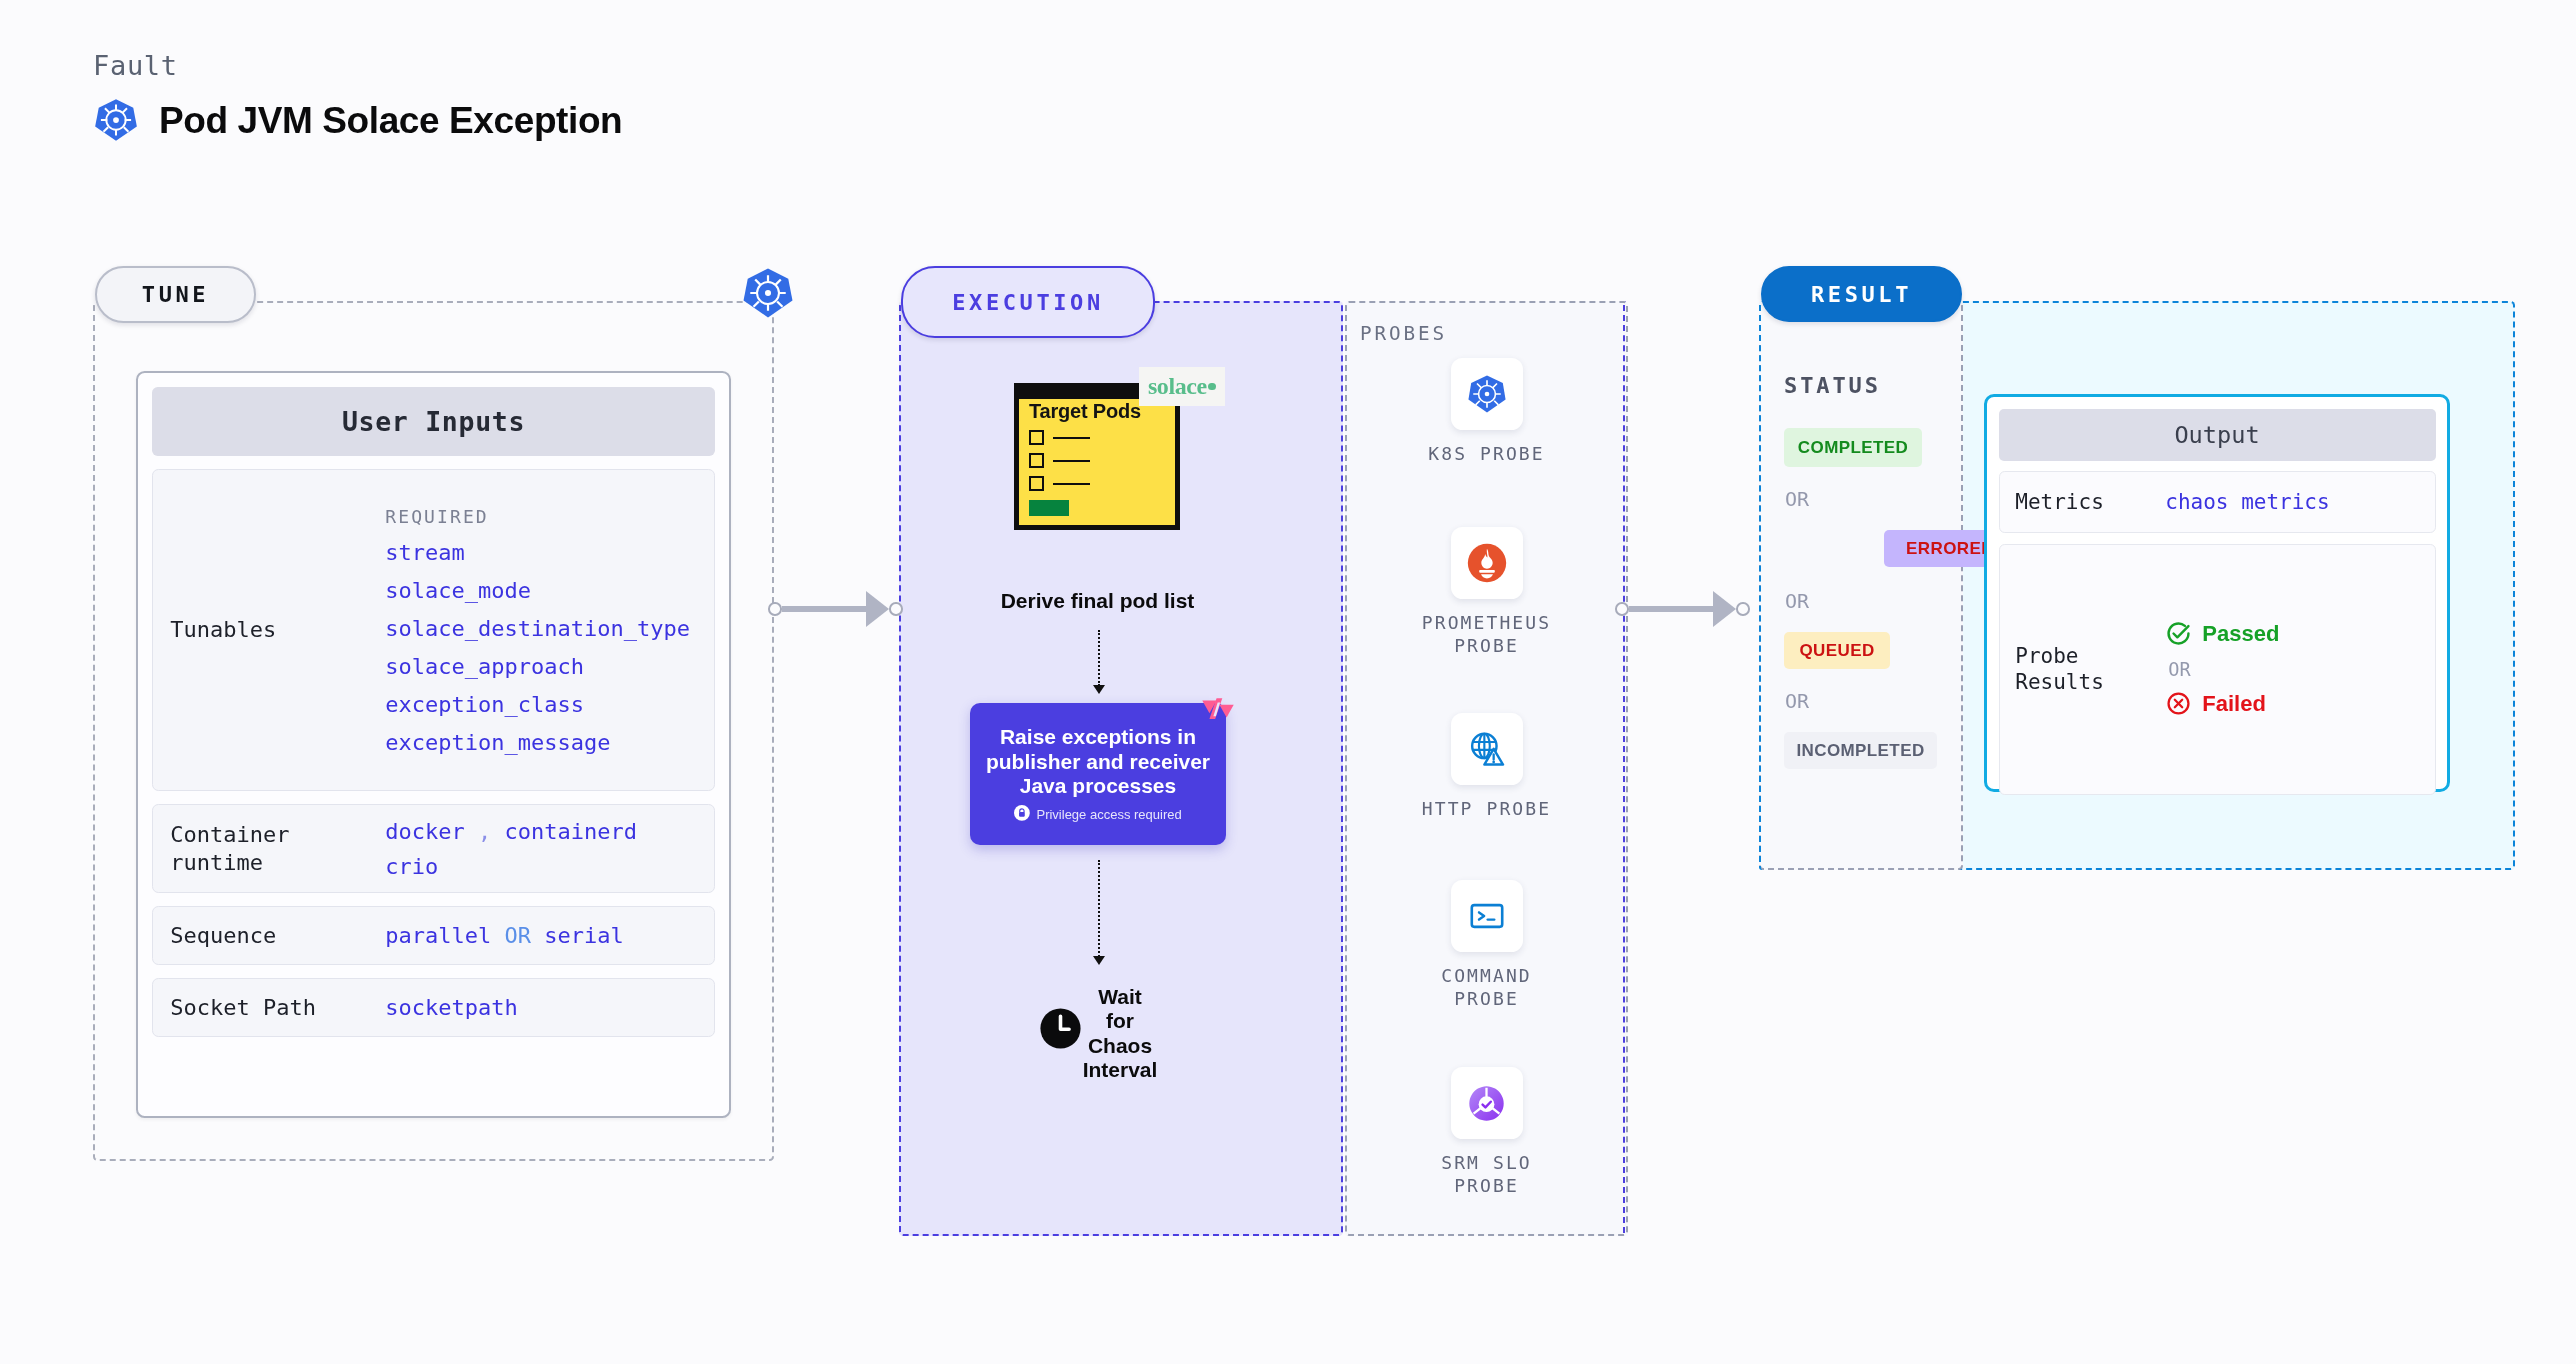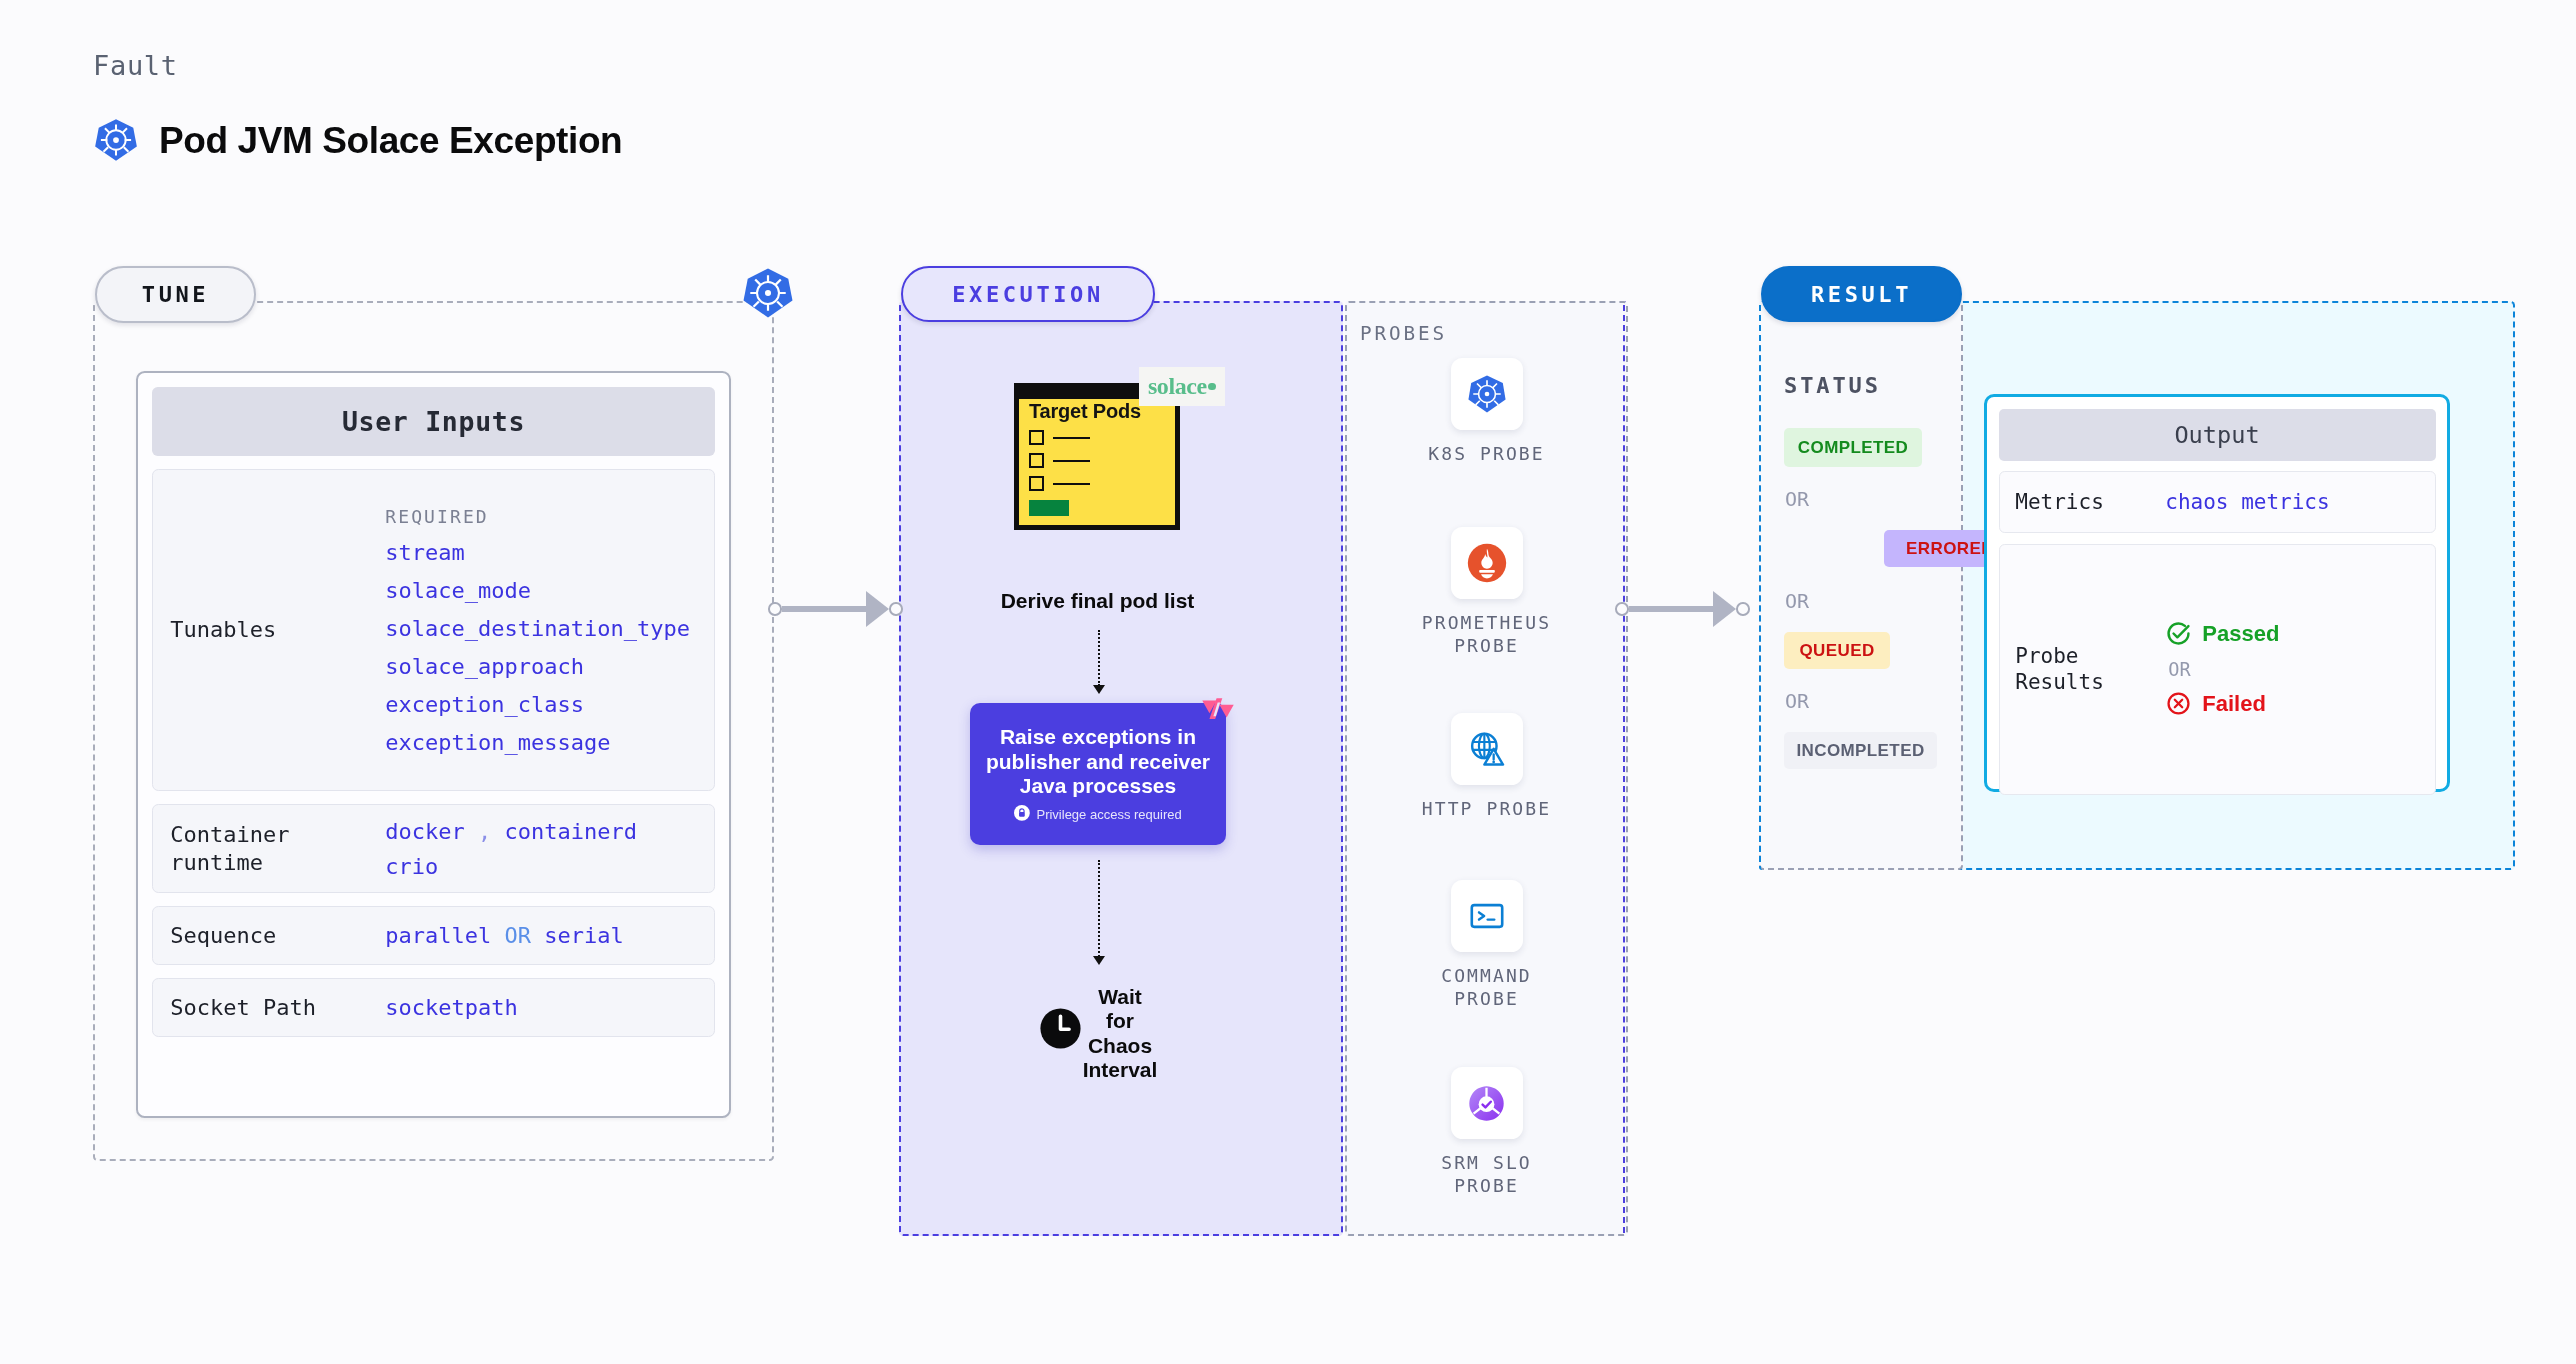--- a/index.html
+++ b/index.html
@@ -10,21 +10,21 @@
     position: relative;
     overflow: hidden;
   }
 
   
   #header { position: absolute; left: 93px; top: 50px; }
   #fault-label {
     font-family: "DejaVu Sans Mono", monospace;
     font-size: 27px; color: #5a6272; letter-spacing: 0.7px;
   }
-  #title-row { display: flex; align-items: center; gap: 20px; margin-top: 36px; }
+  #title-row { display: flex; align-items: center; gap: 20px; margin-top: 16px; }
   #title-text { font-size: 37px; font-weight: 700; color: #0b0b0c; letter-spacing: -0.4px; }
   .dashed-box { position: absolute; border-radius: 4.3px; }
   .pill {
     position: absolute; display: flex; align-items: center; justify-content: center;
     border-radius: 34px; font-family: "DejaVu Sans Mono", monospace;
     font-weight: 700; letter-spacing: 3.6px; font-size: 22px;
     box-shadow: 0 2.1px 5px rgba(20,20,50,.12); z-index: 6; white-space: nowrap;
   }
 
   
@@ -63,21 +63,21 @@
   }
   .tunable-item {
     font-family: "DejaVu Sans Mono", monospace; font-size: 22px;
     color: #3b33e0; margin-bottom: 13px; white-space: nowrap;
   }
   .tunable-item:last-child { margin-bottom: 0; }
 
   
   #exec-dash { left: 899px; top: 301px; width: 444px; height: 935px;
                border: 2.9px dashed #4b3ee0; background: #e6e5fb; }
-  #exec-pill { left: 901px; top: 266px; width: 254px; height: 56px;
+  #exec-pill { left: 901px; top: 266px; width: 254px; height: 72px;
                background: #e7e6fc; border: 2.9px solid #4b3ee0; color: #4b3ee0; }
   #probes-dash { left: 1345px; top: 301px; width: 283px; height: 935px;
                  border: 2.1px dashed #9aa0b4; background: #f7f8fc; }
   #probes-dash-right { left: 1623px; top: 301px; width: 5.7px; height: 935px;
                  border-left: 2.9px dashed #4b3ee0; }
   #probes-title {
     position: absolute; left: 1360px; top: 322px;
     font-family: "DejaVu Sans Mono", monospace; font-size: 19.3px;
     color: #6a7083; letter-spacing: 2.9px; z-index: 3;
   }

